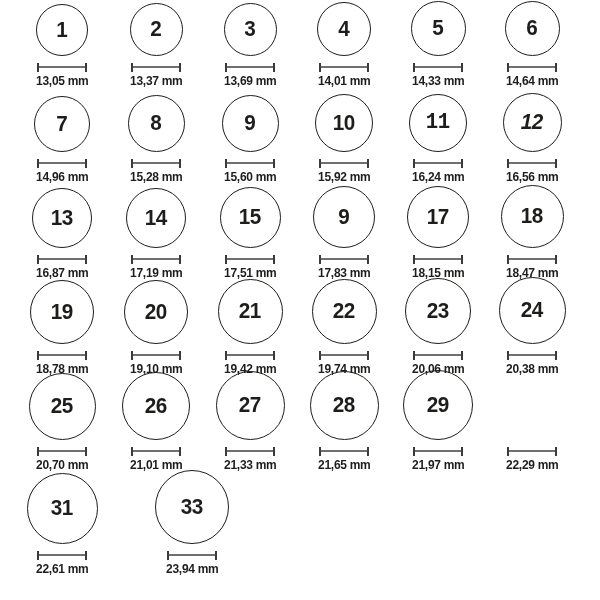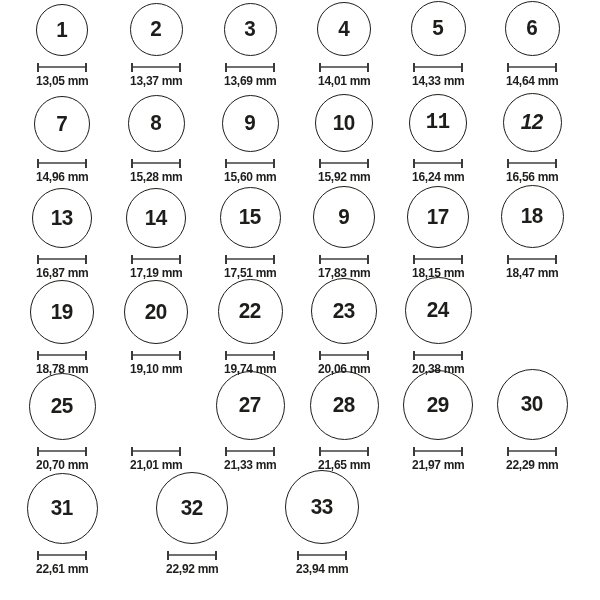--- a/index.html
+++ b/index.html
@@ -322,20 +322,31 @@
       <span class="num">20</span>
     </div>
     <div class="measure">
       <span class="tick"></span>
       <span class="hline"></span>
       <span class="tick"></span>
     </div>
     <div class="mm">19,10 mm</div>
   </div>
 
+  <div class="cell">
+    <div class="circle" style="width: 65px; height: 65px;">
+      <span class="num">21</span>
+    </div>
+    <div class="measure">
+      <span class="tick"></span>
+      <span class="hline"></span>
+      <span class="tick"></span>
+    </div>
+    <div class="mm">19,42 mm</div>
+  </div>
 
   <div class="cell">
     <div class="circle" style="width: 65px; height: 65px;">
       <span class="num">22</span>
     </div>
     <div class="measure">
       <span class="tick"></span>
       <span class="hline"></span>
       <span class="tick"></span>
     </div>
@@ -373,20 +384,23 @@
     </div>
     <div class="measure">
       <span class="tick"></span>
       <span class="hline"></span>
       <span class="tick"></span>
     </div>
     <div class="mm">20,70 mm</div>
   </div>
 
   <div class="cell">
+    <div class="circle" style="width: 68px; height: 68px;">
+      <span class="num">26</span>
+    </div>
     <div class="measure">
       <span class="tick"></span>
       <span class="hline"></span>
       <span class="tick"></span>
     </div>
     <div class="mm">21,01 mm</div>
   </div>
 
   <div class="cell">
     <div class="circle" style="width: 69px; height: 69px;">
@@ -418,23 +432,20 @@
     </div>
     <div class="measure">
       <span class="tick"></span>
       <span class="hline"></span>
       <span class="tick"></span>
     </div>
     <div class="mm">21,97 mm</div>
   </div>
 
   <div class="cell">
-    <div class="circle" style="width: 71px; height: 71px;">
-      <span class="num">30</span>
-    </div>
     <div class="measure">
       <span class="tick"></span>
       <span class="hline"></span>
       <span class="tick"></span>
     </div>
     <div class="mm">22,29 mm</div>
   </div>
 </div>
     <div class="row last">
   <div class="cell">
@@ -442,31 +453,20 @@
       <span class="num">31</span>
     </div>
     <div class="measure">
       <span class="tick"></span>
       <span class="hline"></span>
       <span class="tick"></span>
     </div>
     <div class="mm">22,61 mm</div>
   </div>
 
-  <div class="cell">
-    <div class="circle" style="width: 72px; height: 72px;">
-      <span class="num">32</span>
-    </div>
-    <div class="measure">
-      <span class="tick"></span>
-      <span class="hline"></span>
-      <span class="tick"></span>
-    </div>
-    <div class="mm">22,92 mm</div>
-  </div>
 
   <div class="cell">
     <div class="circle" style="width: 74px; height: 74px;">
       <span class="num">33</span>
     </div>
     <div class="measure">
       <span class="tick"></span>
       <span class="hline"></span>
       <span class="tick"></span>
     </div>

